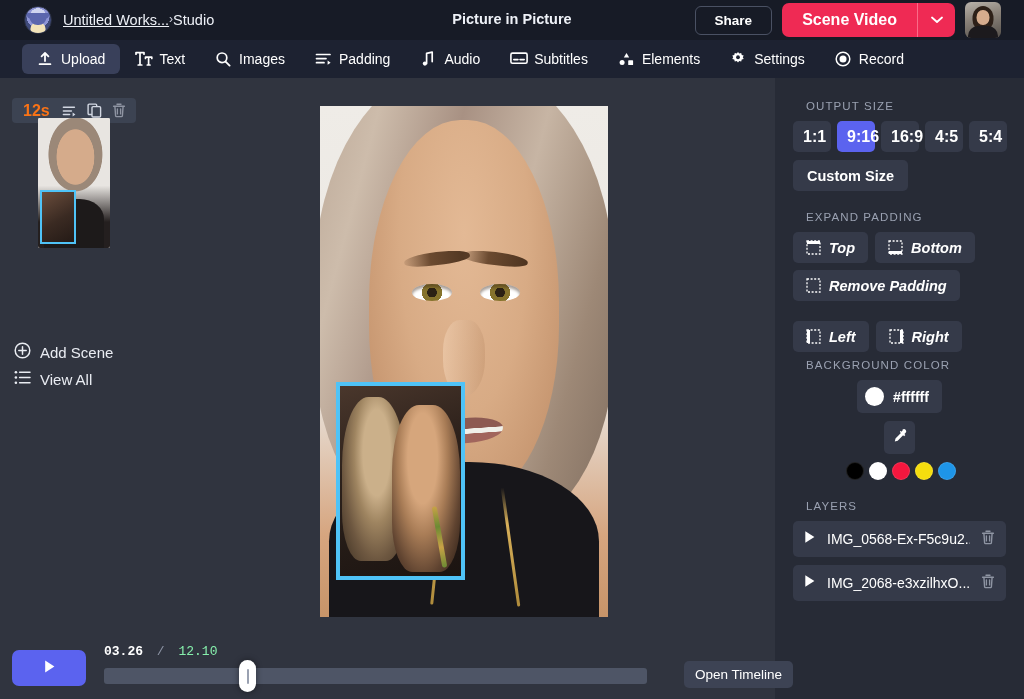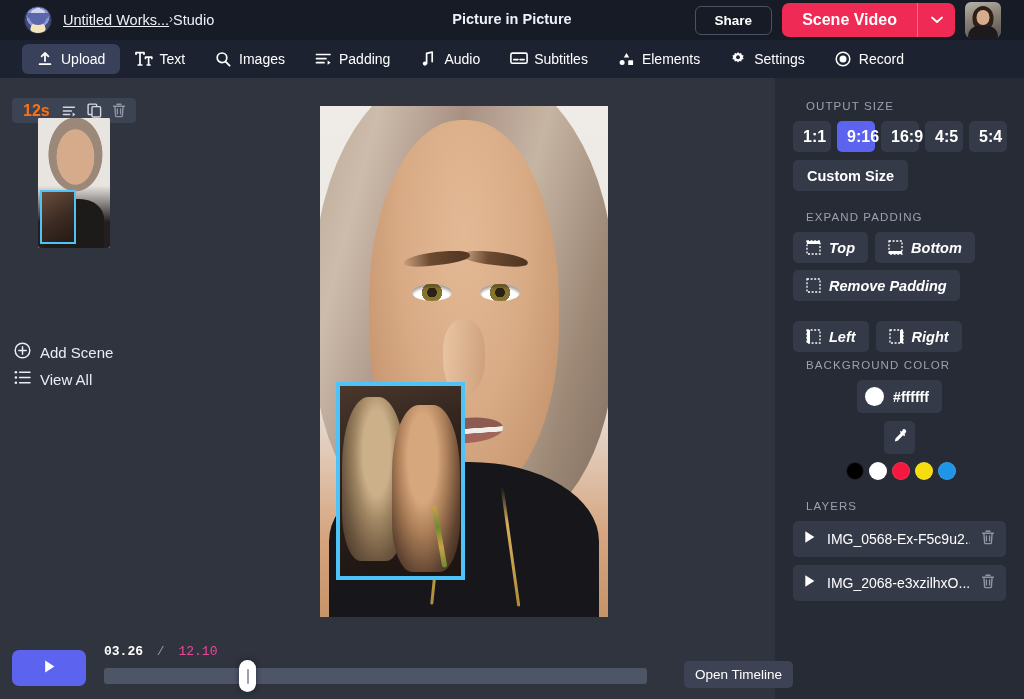--- a/index.html
+++ b/index.html
@@ -315,21 +315,21 @@
     width: 74px; height: 36px; background: #5b63ef; border: none;
     border-radius: 7px; cursor: pointer;
     display: flex; align-items: center; justify-content: center;
   }
   .time-wrap {
     position: absolute; left: 104px; top: 5px;
     font-family: "Liberation Mono", monospace; font-size: 13px;
   }
   .t-cur { color: #fff; font-weight: bold; }
   .t-sep { color: #8d94a5; margin: 0 6px; }
-  .t-tot { color: #ec4899; }
+  .t-tot { color: #86efac; }
   .track {
     position: absolute; left: 104px; top: 668px; width: 543px; height: 16px;
     background: #4e5566; border-radius: 3px; cursor: pointer;
   }
   .scrub {
     position: absolute; left: 239px; top: 660px;
     width: 17px; height: 32px; border-radius: 9px;
     background: #fff; cursor: grab;
     box-shadow: 0 0 6px rgba(0,0,0,.45);
     display: flex; align-items: center; justify-content: center;

